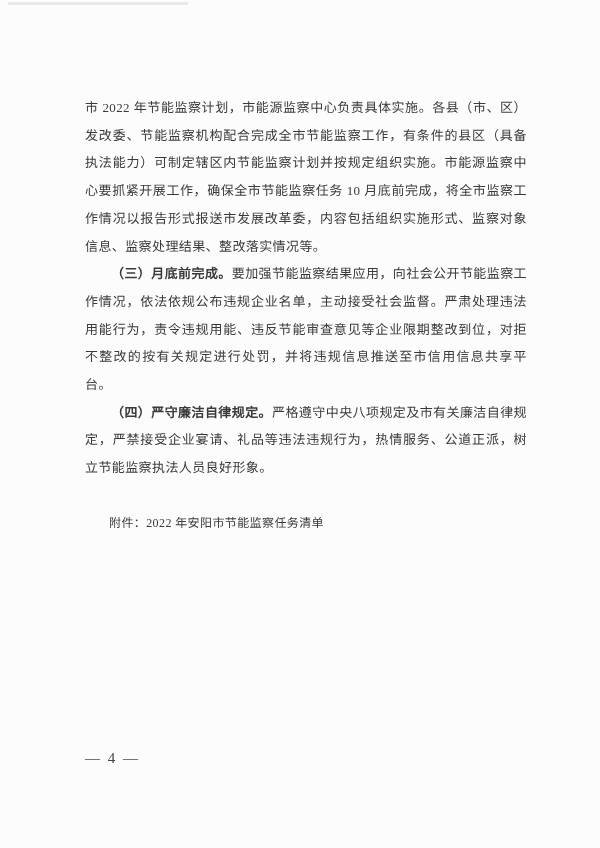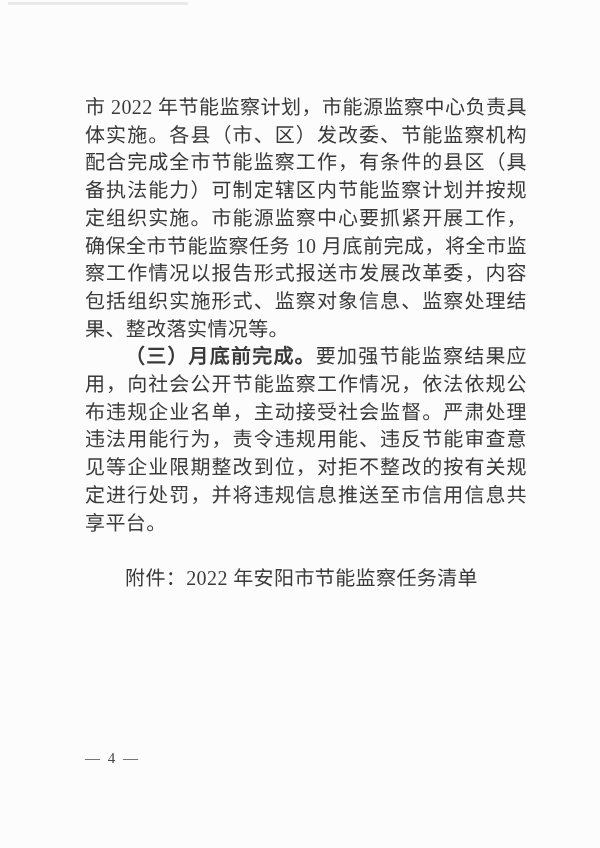--- a/index.html
+++ b/index.html
@@ -25,37 +25,37 @@
     background: #e9e9e9;
   }
   .text-block {
     position: absolute;
     left: 85px;
     top: 94px;
     width: 442px;
   }
   .para {
     margin: 0;
-    font-size: 20px;
+    font-size: 13px;
     line-height: 27.7px;
     text-align: justify;
     text-justify: inter-ideograph;
     letter-spacing: 0.4px;
     word-break: break-all;
   }
   .para.indented {
     text-indent: 2em;
   }
   .para .lead {
     font-weight: bold;
   }
   .attachment {
     margin: 0;
     margin-top: 28px;
-    font-size: 20px;
+    font-size: 12px;
     line-height: 27.7px;
     text-indent: 2em;
     letter-spacing: 0.4px;
   }
   .page-number {
     position: absolute;
     left: 85px;
     top: 750px;
     font-size: 15px;
     letter-spacing: 2px;
@@ -68,19 +68,20 @@
 <div class="page">
   <div class="scan-edge"></div>
 
   <div class="text-block">
 
     <p class="para"><span class="lead"></span><span>市 2022 年节能监察计划，市能源监察中心负责具体实施。各县（市、区）发改委、节能监察机构配合完成全市节能监察工作，有条件的县区（具备执法能力）可制定辖区内节能监察计划并按规定组织实施。市能源监察中心要抓紧开展工作，确保全市节能监察任务 10 月底前完成，将全市监察工作情况以报告形式报送市发展改革委，内容包括组织实施形式、监察对象信息、监察处理结果、整改落实情况等。</span></p>
 
 
     <p class="para indented"><span class="lead">（三）月底前完成。</span><span>要加强节能监察结果应用，向社会公开节能监察工作情况，依法依规公布违规企业名单，主动接受社会监督。严肃处理违法用能行为，责令违规用能、违反节能审查意见等企业限期整改到位，对拒不整改的按有关规定进行处罚，并将违规信息推送至市信用信息共享平台。</span></p>
 
+    <p class="para indented"><span class="lead">（四）严守廉洁自律规定。</span><span>严格遵守中央八项规定及市有关廉洁自律规定，严禁接受企业宴请、礼品等违法违规行为，热情服务、公道正派，树立节能监察执法人员良好形象。</span></p>
 
     <p class="attachment">附件：2022 年安阳市节能监察任务清单</p>
 
   </div>
 
   <div class="page-number">— 4 —</div>
 </div>
 
 </body></html>

